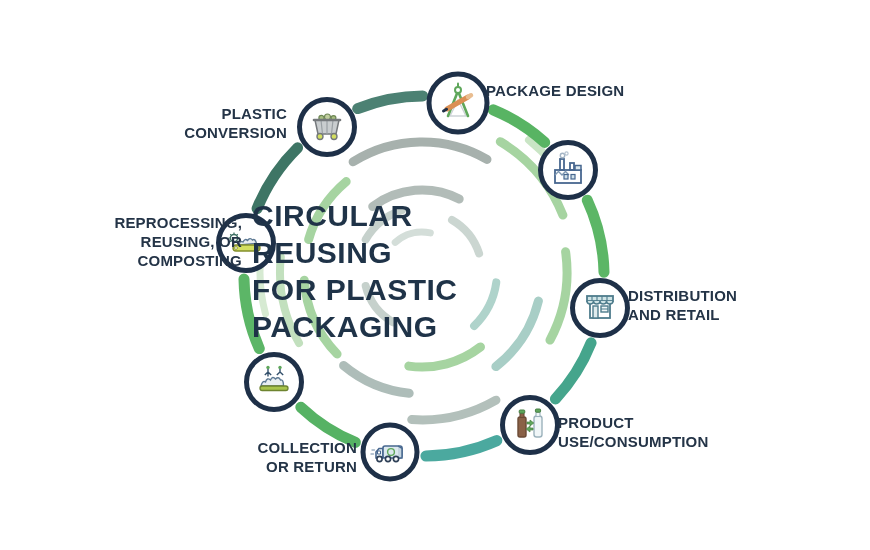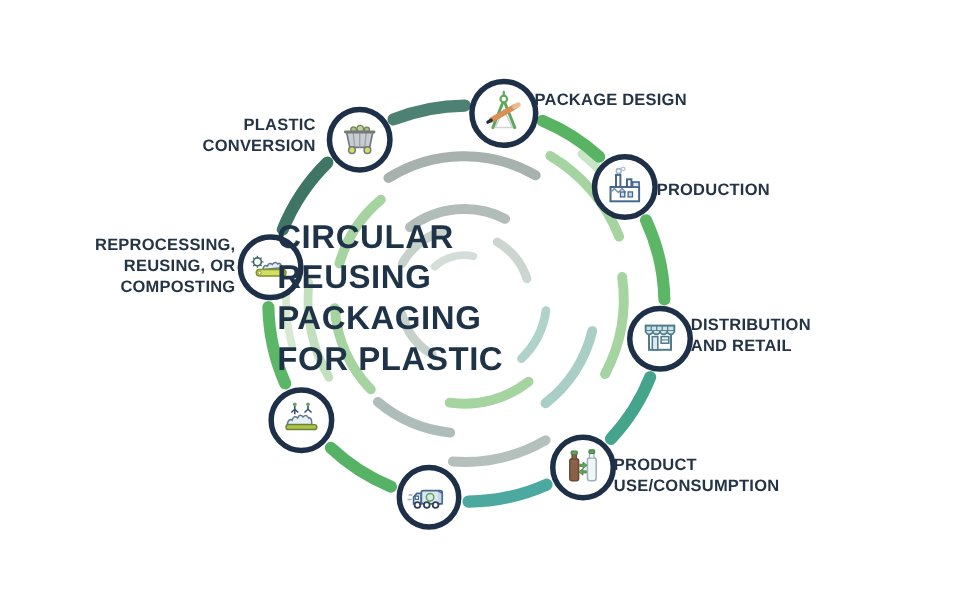--- a/index.html
+++ b/index.html
@@ -174,28 +174,29 @@
         <path d="M-13,-7 h26" stroke="#75797C" stroke-width="2.6" stroke-linecap="round"></path>
         <circle cx="-7" cy="9.5" r="3" fill="#D3DF60" stroke="#75797C" stroke-width="1.4"></circle>
         <circle cx="7" cy="9.5" r="3" fill="#D3DF60" stroke="#75797C" stroke-width="1.4"></circle>
       </g>
     </g>
   </svg>
 
   <div class="title">
     <span>CIRCULAR</span>
     <span>REUSING</span>
+    <span>FOR PLASTIC</span>
     <span>PACKAGING</span>
-    <span>FOR PLASTIC</span>
   </div>
 
   <div class="node-label align-left" style="left:486px;top:81px;">PACKAGE DESIGN</div>
-  <div class="node-label align-left" style="left:597px;top:163px;">PRODUCTION</div>
   <div class="node-label align-left" style="left:558px;top:413px;">PRODUCT
 USE/CONSUMPTION</div>
   <div class="node-label align-left" style="left:628px;top:286px;">DISTRIBUTION
 AND RETAIL</div>
-  <div class="node-label align-right" style="right:656px;top:213px;text-align:right;">REPROCESSING,
+  <div class="node-label align-right" style="right:513px;top:438px;">COLLECTION
+OR RETURN</div>
+  <div class="node-label align-right" style="right:628px;top:213px;text-align:right;">REPROCESSING,
 REUSING, OR
 COMPOSTING</div>
   <div class="node-label align-right" style="right:583px;top:104px;">PLASTIC
 CONVERSION</div>
 </div>
 
 </body></html>

